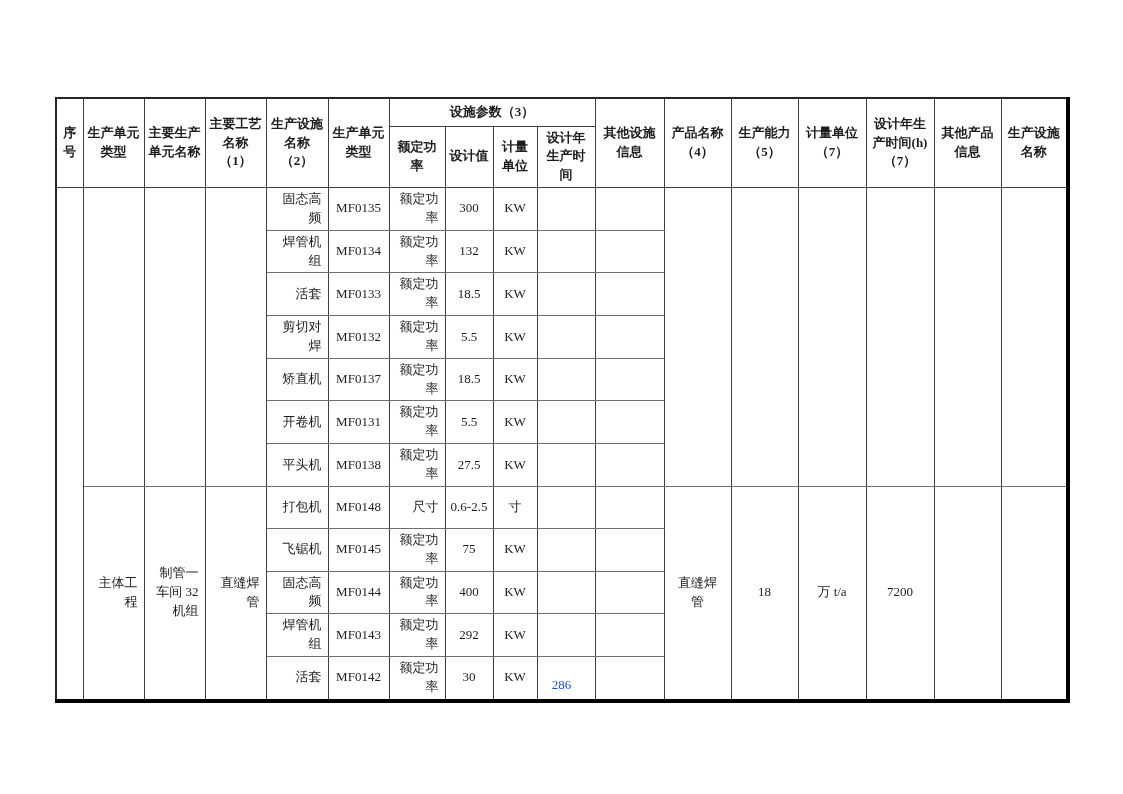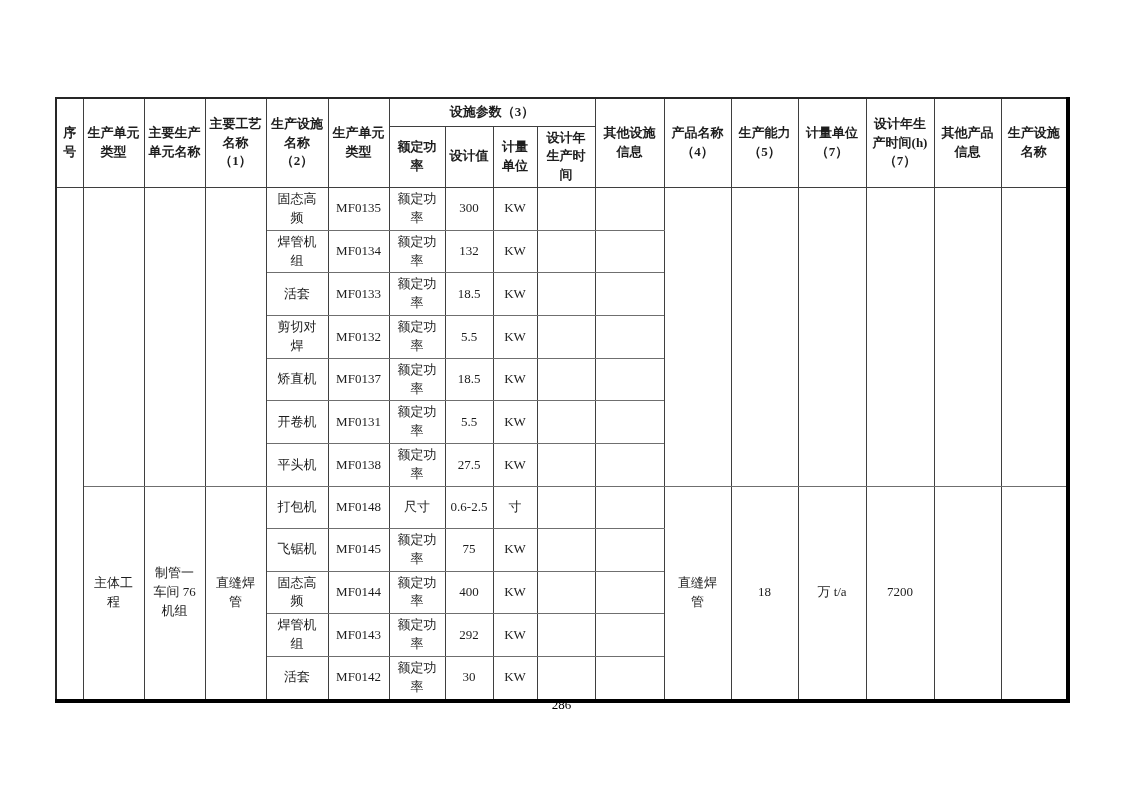--- a/index.html
+++ b/index.html
@@ -17,25 +17,25 @@
     border:1px solid #3f3f3f;
     text-align:center; vertical-align:middle;
     font-size:13px; line-height:1.45; padding:2px 3px;
     overflow:hidden; word-break:break-word;
   }
   tbody td { border-top-color:#6f6f6f; border-bottom-color:#6f6f6f; }
   th { font-weight:bold; }
   tr.h1 { height:28px; }
   tr.h2 { height:60px; }
   tbody tr { height:42px; }
-  td.eq { padding:2px 6px; }
+  td.eq { padding:2px 6px;text-align:right; }
   td.narrowpad { padding:2px 8px; }
   .pageno {
-    position:absolute; top:697px; left:0; width:100%;
-    text-align:center; font-size:13px; color:#000000;
+    position:absolute; top:677px; left:0; width:100%;
+    text-align:center; font-size:13px; color:#1d4ed8;
   }
 </style>
 </head>
 <body>
 
 <div class="page">
   <table class="doc">
     <colgroup>
       <col style="width:27px">
         <col style="width:61px">
@@ -148,21 +148,21 @@
         <td class="eq">平头机</td>
         <td>MF0138</td>
         <td class="eq">额定功率</td>
         <td>27.5</td>
         <td>KW</td>
         <td></td>
         <td></td>
       </tr>
       <tr>
         <td rowspan="5" class="eq">主体工程</td>
-        <td rowspan="5" class="eq">制管一车间 76 机组</td>
+        <td rowspan="5" class="eq">制管一车间 32 机组</td>
         <td rowspan="5" class="eq">直缝焊管</td>
         <td class="eq">打包机</td>
         <td>MF0148</td>
         <td class="eq">尺寸</td>
         <td>0.6-2.5</td>
         <td>寸</td>
         <td></td>
         <td></td>
         <td rowspan="5" class="narrowpad">直缝焊管</td>
         <td rowspan="5">18</td>

